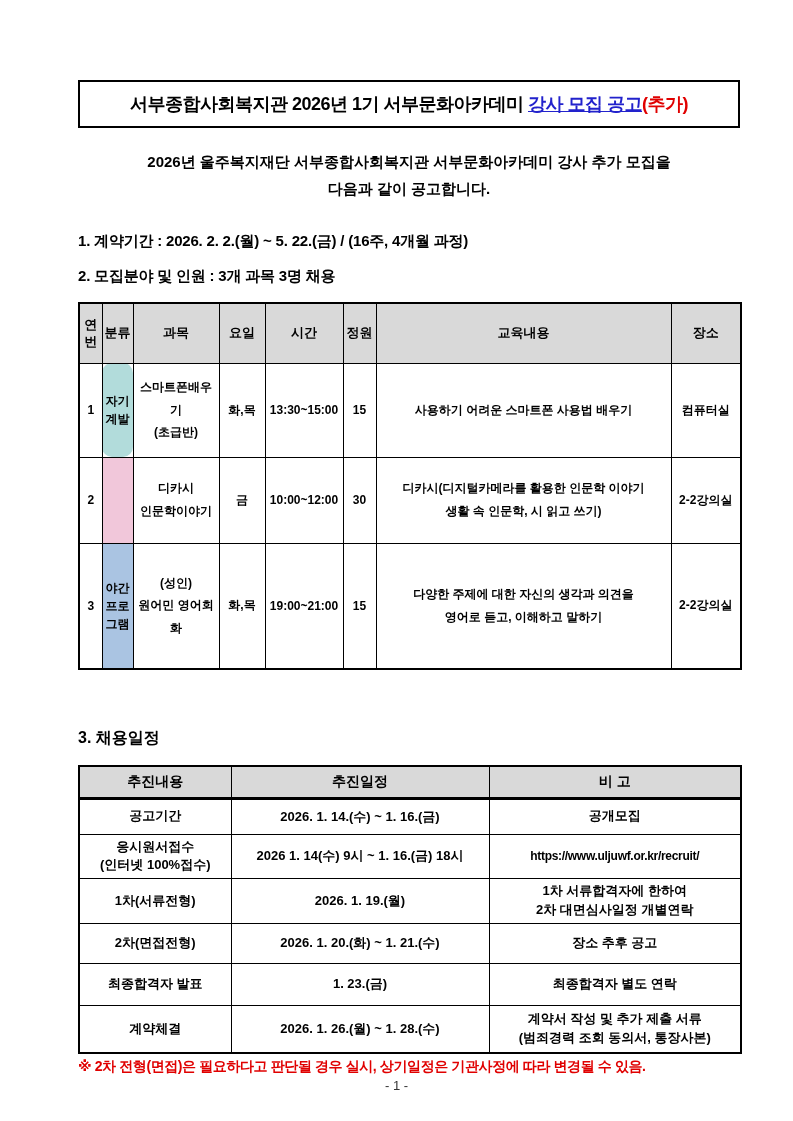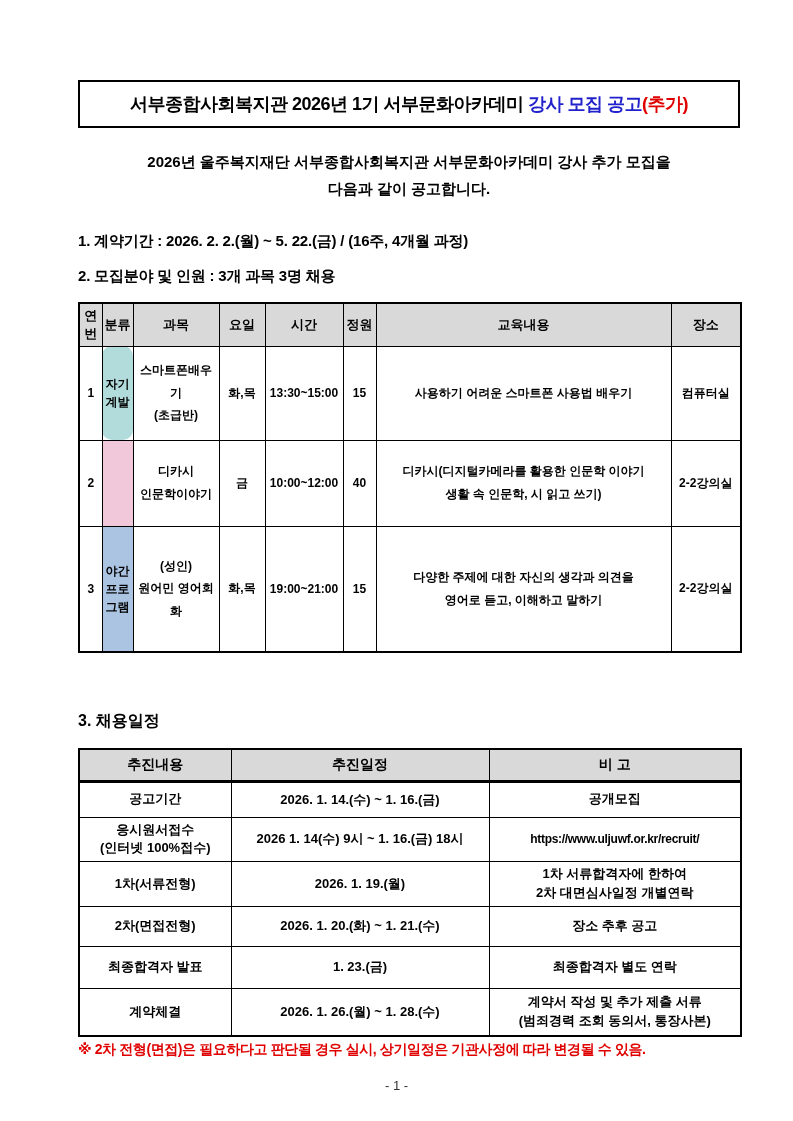--- a/index.html
+++ b/index.html
@@ -13,21 +13,21 @@
   .title-box{
     border:2px solid #000;text-align:center;
     font-size:18px;padding:10px 2px;letter-spacing:-0.5px;white-space:nowrap;
   }
   .intro{text-align:center;font-size:15px;line-height:1.8;margin:20px 0 0 0;}
   .items{margin-top:30px;font-size:15px;}
   .items .item{margin-bottom:16px;letter-spacing:-0.2px;}
   table{border-collapse:collapse;width:662px;table-layout:fixed;}
   .t1{margin-top:14px;border:2px solid #000;}
   .t1 th,.t1 td{border:1px solid #000;text-align:center;vertical-align:middle;padding:2px;overflow:hidden;}
-  .t1 thead tr{height:43px;}
+  .t1 thead tr{height:60px;}
   .t1 thead th{font-size:13px;}
   .t1 td{font-size:12px;}
   .stack{word-break:break-all;line-height:1.35;padding:2px 5px;}
   .cat{word-break:break-all;line-height:1.5;font-size:13px;padding:0 7px;}
   .pre{white-space:pre-line;line-height:1.9;}
   .r1{height:94px;} .r2{height:86px;} .r3{height:126px;}
   .sec-heading{font-size:16px;margin-top:58px;}
   .t2{margin-top:16px;border:2px solid #000;}
   .t2 th,.t2 td{border:1px solid #000;text-align:center;vertical-align:middle;padding:3px 14px;overflow:hidden;}
   .t2 thead tr{height:32px;}
@@ -40,21 +40,21 @@
   .pagenum{position:absolute;bottom:28px;left:0;width:793px;text-align:center;
     font-size:13px;color:#333;font-weight:normal;}
 </style>
 </head>
 <body>
 
 <div class="page">
   <div class="content">
 
     <div class="title-box">
-      <span>서부종합사회복지관 2026년 1기 서부문화아카데미 </span><span style="color: rgb(34, 34, 204);">강사 모집 공고</span><span style="color: rgb(224, 0, 0);">(추가)</span>
+      <span>서부종합사회복지관 2026년 1기 서부문화아카데미 </span><span style="color: rgb(34, 34, 204); text-decoration: underline;">강사 모집 공고</span><span style="color: rgb(224, 0, 0);">(추가)</span>
     </div>
 
     <p class="intro">
       <span>2026년 울주복지재단 서부종합사회복지관 서부문화아카데미 강사 추가 모집을</span><br>
       <span>다음과 같이 공고합니다.</span>
     </p>
 
     <div class="items">
       <div class="item">1. 계약기간 : 2026. 2. 2.(월) ~ 5. 22.(금) / (16주, 4개월 과정)</div>
       <div class="item">2. 모집분야 및 인원 : 3개 과목 3명 채용</div>
@@ -95,21 +95,21 @@
           <td class="pre">사용하기 어려운 스마트폰 사용법 배우기</td>
           <td>컴퓨터실</td>
         </tr>
         <tr class="r2">
           <td>2</td>
           <td class="cat" style="background-color: rgb(241, 199, 218); padding-left: 47px;">취미교양</td>
           <td class="pre">디카시
 인문학이야기</td>
           <td>금</td>
           <td>10:00~12:00</td>
-          <td>40</td>
+          <td>30</td>
           <td class="pre">디카시(디지털카메라를 활용한 인문학 이야기
 생활 속 인문학, 시 읽고 쓰기)</td>
           <td>2-2강의실</td>
         </tr>
         <tr class="r3">
           <td>3</td>
           <td class="cat" style="background-color: rgb(170, 196, 226);">야간프로그램</td>
           <td class="pre">(성인)
 원어민 영어회화</td>
           <td>화,목</td>

